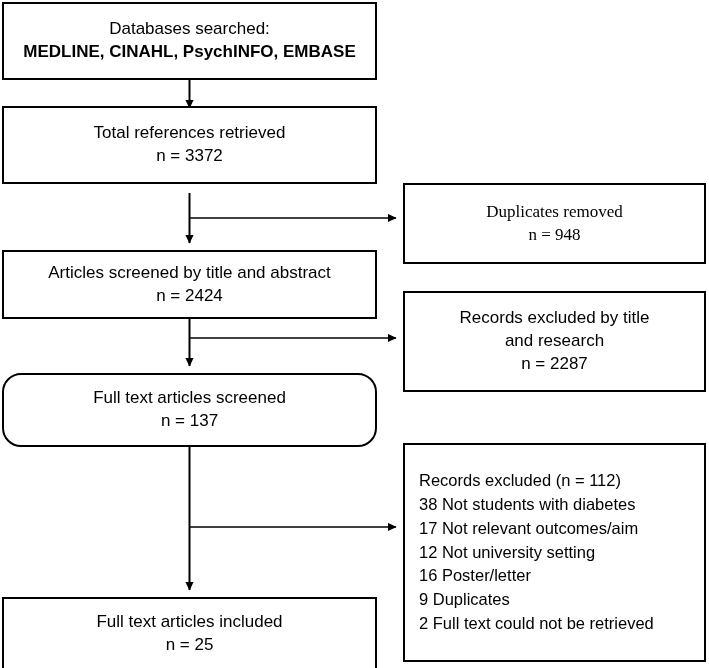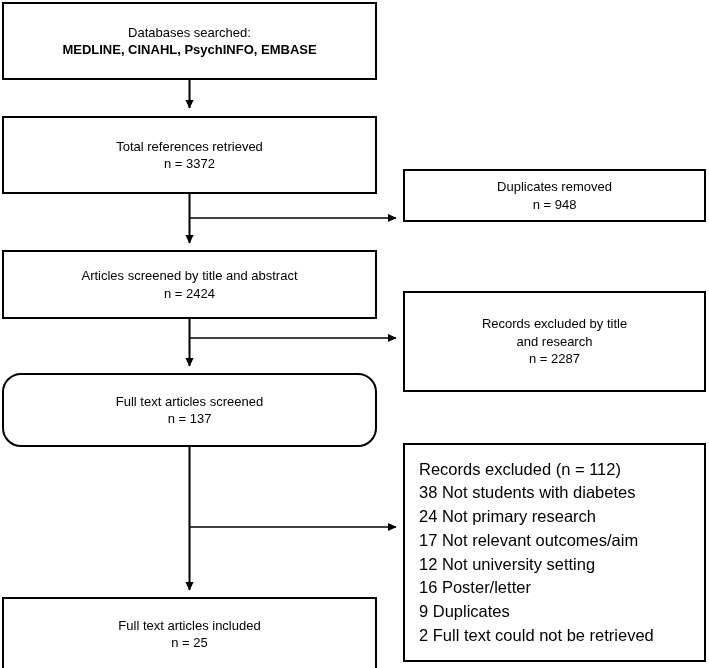--- a/index.html
+++ b/index.html
@@ -27,21 +27,21 @@
     pointer-events: none;
   }
   .node {
     position: absolute;
     box-sizing: border-box;
     border: 2px solid #000000;
     background: #ffffff;
     display: flex;
     flex-direction: column;
     justify-content: center;
-    font-size: 13px;
+    font-size: 17px;
     line-height: 1.34;
     color: #000000;
   }
   .node.center {
     align-items: center;
     text-align: center;
   }
   .node.left {
     align-items: flex-start;
     text-align: left;
@@ -49,26 +49,26 @@
   }
   .node .line {
     display: block;
     white-space: nowrap;
   }
   .node .line.bold {
     font-weight: bold;
   }
   
   #node-databases       { left: 2px;   top: 2px;   width: 375px; height: 78px;  }
-  #node-total-refs      { left: 2px;   top: 116px; width: 375px; height: 78px; text-align: center;  }
+  #node-total-refs      { left: 2px;   top: 106px; width: 375px; height: 78px; text-align: center;  }
   #node-screened-title  { left: 2px;   top: 250px; width: 375px; height: 69px;  }
   #node-fulltext-screen { left: 2px;   top: 373px; width: 375px; height: 74px; border-radius: 19px;  }
   #node-fulltext-incl   { left: 2px;   top: 597px; width: 375px; height: 74px;  }
   
-  #node-duplicates      { left: 403px; top: 169px; width: 303px; height: 53px;  }
+  #node-duplicates      { left: 403px; top: 183px; width: 303px; height: 81px; font-family: Liberation Serif, serif;  }
   #node-excl-title      { left: 403px; top: 291px; width: 303px; height: 101px;  }
   #node-excl-fulltext   { left: 403px; top: 443px; width: 303px; height: 219px; }
   #node-excl-fulltext   { font-size: 16.5px; line-height: 1.44; }
 </style>
 </head>
 <body>
 
 <div id="flow">
 
   <svg class="connectors" viewBox="0 0 709 668" width="709" height="668">
@@ -139,21 +139,20 @@
 
   <div class="node center" id="node-excl-title">
     <span class="line">Records excluded by title</span>
     <span class="line">and research</span>
     <span class="line">n = 2287</span>
   </div>
 
   <div class="node left" id="node-excl-fulltext">
     <span class="line">Records excluded (n = 112)</span>
     <span class="line">38 Not students with diabetes</span>
-    <span class="line">24 Not primary research</span>
     <span class="line">17 Not relevant outcomes/aim</span>
     <span class="line">12 Not university setting</span>
     <span class="line">16 Poster/letter</span>
     <span class="line">9 Duplicates</span>
     <span class="line">2 Full text could not be retrieved</span>
   </div>
 
 </div>
 
 </body></html>

